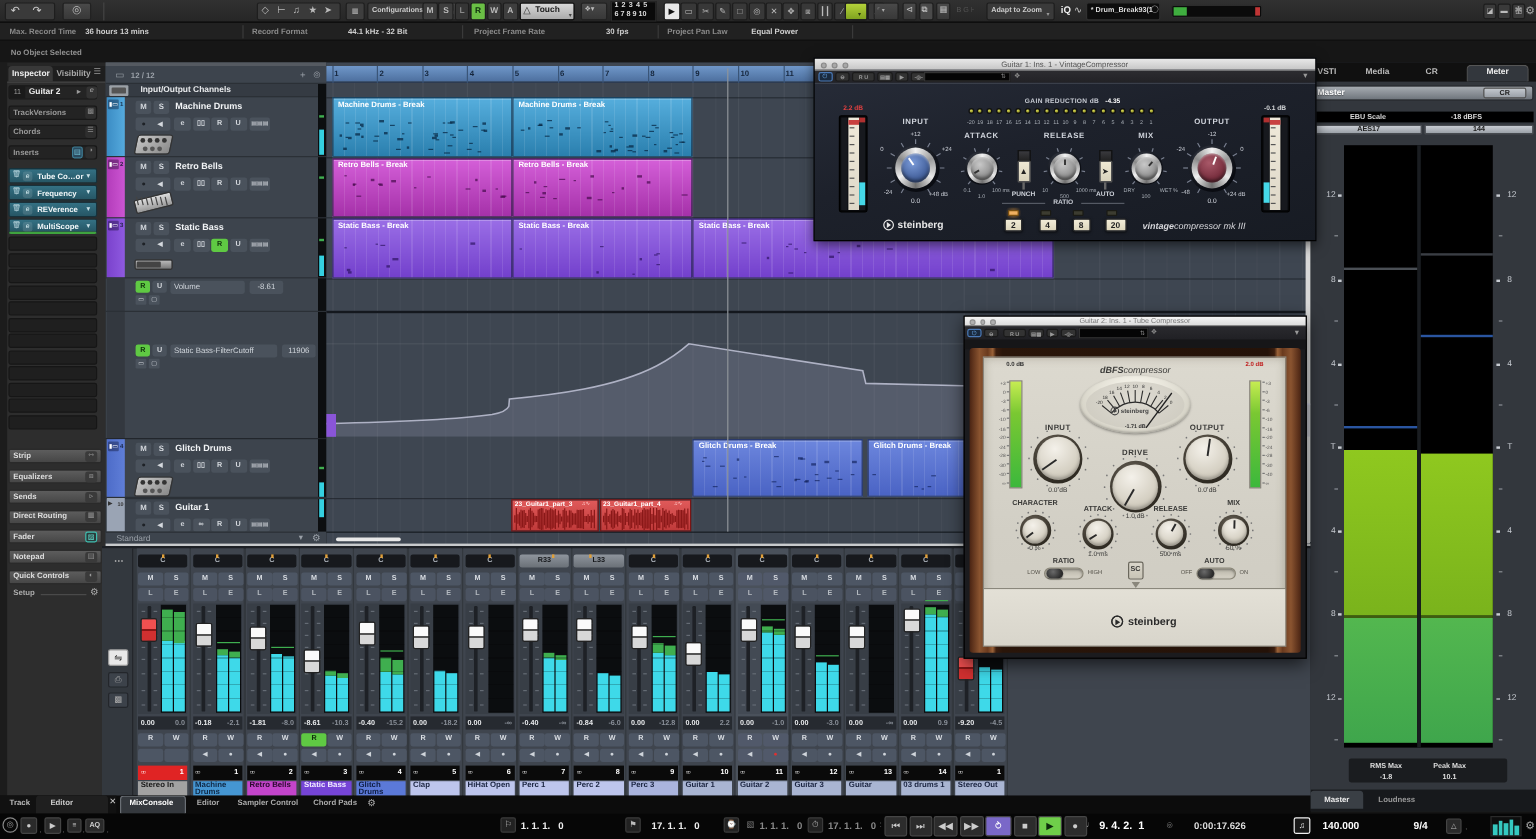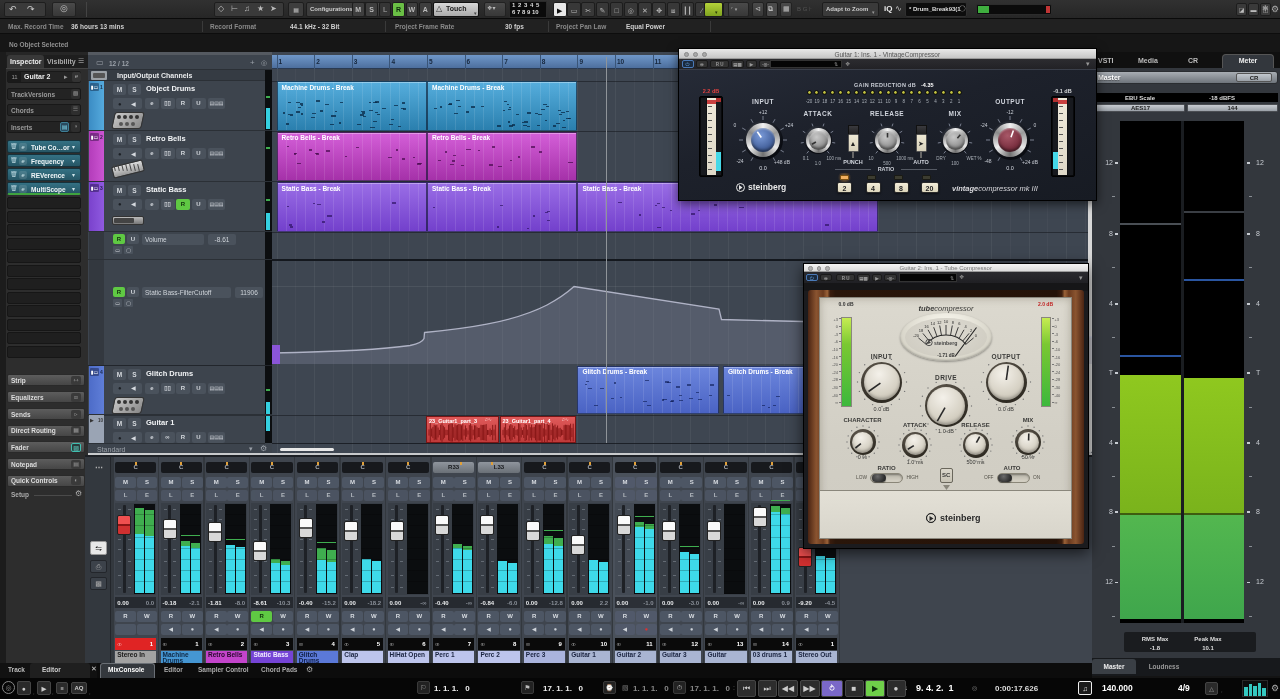--- a/index.html
+++ b/index.html
@@ -191,21 +191,21 @@
 <div style="left:266px;top:96px;width:4px;height:2px;background:#3fae4f;"></div>
 <div style="left:266px;top:147px;width:4px;height:2px;background:#3fae4f;"></div>
 <div style="left:266px;top:199px;width:4px;height:2px;background:#3fae4f;"></div>
 <div style="left:266px;top:389px;width:4px;height:2px;background:#3fae4f;"></div>
 <div style="left:88px;top:130.0px;width:184px;height:1px;background:#2b3036;"></div>
 <div style="left:88.5px;top:81px;width:15.5px;height:49.0px;background:linear-gradient(90deg,#3b8cc4,#55aadd);"></div>
 <div style="left:90px;top:83px;width:9px;height:8px;background:rgba(0,0,20,.35);border-radius:1px;color:#fff;font-size:5px;text-align:center;line-height:8px;">▮▭</div>
 <div style="left:100px;top:84px;font-size:5px;line-height:6px;color:rgba(10,20,40,.8);white-space:nowrap;font-weight:bold;">1</div>
 <div style="left:113px;top:84px;width:13px;height:11px;background:#4a525c;border-radius:2px;color:#d5d9de;font-size:6.5px;font-weight:bold;text-align:center;line-height:11px;">M</div>
 <div style="left:128px;top:84px;width:13px;height:11px;background:#4a525c;border-radius:2px;color:#d5d9de;font-size:6.5px;font-weight:bold;text-align:center;line-height:11px;">S</div>
-<div style="left:146px;top:85px;font-size:7.5px;line-height:8.5px;color:#f2f4f6;white-space:nowrap;font-weight:bold;">Object Drums</div>
+<div style="left:146px;top:85px;font-size:7.5px;line-height:8.5px;color:#f2f4f6;white-space:nowrap;font-weight:bold;">Machine Drums</div>
 <div style="left:113px;top:98px;width:29px;height:11px;background:#4a525c;border-radius:2px;"></div>
 <div style="left:118px;top:100.5px;font-size:6px;line-height:7px;color:#1d2126;white-space:nowrap;">●</div>
 <div style="left:131px;top:100.5px;font-size:6px;line-height:7px;color:#d5d9de;white-space:nowrap;">◀</div>
 <div style="left:145.0px;top:98px;width:14px;height:11px;background:#4a525c;border-radius:2px;color:#d5d9de;font-size:6px;font-weight:bold;text-align:center;line-height:11px;">e</div>
 <div style="left:160.5px;top:98px;width:14px;height:11px;background:#4a525c;border-radius:2px;color:#d5d9de;font-size:6px;font-weight:bold;text-align:center;line-height:11px;">▯▯</div>
 <div style="left:176.0px;top:98px;width:14px;height:11px;background:#4a525c;border-radius:2px;color:#d5d9de;font-size:6px;font-weight:bold;text-align:center;line-height:11px;">R</div>
 <div style="left:191.5px;top:98px;width:14px;height:11px;background:#4a525c;border-radius:2px;color:#d5d9de;font-size:6px;font-weight:bold;text-align:center;line-height:11px;">U</div>
 <div style="left:208px;top:98px;width:17px;height:11px;background:#4a525c;border-radius:2px;color:#d5d9de;font-size:5px;text-align:center;line-height:11px;">▤▤▤</div>
 <div style="left:113px;top:112px;width:30px;height:17px;background:linear-gradient(135deg,#c8c8c8,#888);border-radius:3px;transform:skewX(-12deg);border:1px solid #333;"></div>
 <div style="left:117px;top:115px;width:4px;height:4px;background:#333;border-radius:50%;"></div>
@@ -1475,21 +1475,21 @@
 <div style="left:821.0px;top:680px;width:22px;height:17px;background:#7a68c8;border:1px solid #454545;border-radius:2px;color:#fff;font-size:8px;text-align:center;line-height:16px;">⥁</div>
 <div style="left:844.5px;top:680px;width:19px;height:17px;background:#2c2c2c;border:1px solid #454545;border-radius:2px;color:#ccc;font-size:8px;text-align:center;line-height:16px;">■</div>
 <div style="left:865.0px;top:680px;width:20px;height:17px;background:#6fcf4a;border:1px solid #454545;border-radius:2px;color:#0c2a0c;font-size:8px;text-align:center;line-height:16px;">▶</div>
 <div style="left:886.5px;top:680px;width:19px;height:17px;background:#2c2c2c;border:1px solid #454545;border-radius:2px;color:#ccc;font-size:8px;text-align:center;line-height:16px;">●</div>
 <div style="left:905px;top:684px;font-size:7px;line-height:8px;color:#999;white-space:nowrap;">♩</div>
 <div style="left:916px;top:683px;font-size:9px;line-height:10px;color:#fff;white-space:nowrap;font-weight:bold;">9. 4. 2.&nbsp; 1</div>
 <div style="left:972px;top:684.5px;font-size:6px;line-height:7px;color:#888;white-space:nowrap;">◎</div>
 <div style="left:995px;top:684px;font-size:8px;line-height:9px;color:#ddd;white-space:nowrap;font-weight:bold;">0:00:17.626</div>
 <div style="left:1078px;top:681px;width:14px;height:14px;background:#1a1a1a;border:1px solid #eee;border-radius:2px;color:#eee;font-size:7px;text-align:center;line-height:13px;">♫</div>
 <div style="left:1102px;top:683.5px;font-size:8.5px;line-height:9.5px;color:#fff;white-space:nowrap;font-weight:bold;">140.000</div>
-<div style="left:1178px;top:683.5px;font-size:8.5px;line-height:9.5px;color:#fff;white-space:nowrap;font-weight:bold;">4/9</div>
+<div style="left:1178px;top:683.5px;font-size:8.5px;line-height:9.5px;color:#fff;white-space:nowrap;font-weight:bold;">9/4</div>
 <div style="left:1205px;top:682px;width:13px;height:13px;background:#2a2a2a;border:1px solid #444;border-radius:2px;color:#bbb;font-size:6px;text-align:center;line-height:12px;">△</div>
 <div style="left:1221px;top:687px;font-size:6px;line-height:7px;color:#666;white-space:nowrap;">,</div>
 <div style="left:1242px;top:680px;width:26px;height:17px;background:#0d0d0d;border:1px solid #2a2a2a;"></div>
 <div style="left:1244.0px;top:687px;width:3.5px;height:9px;background:#35c8c0;"></div>
 <div style="left:1248.5px;top:684px;width:3.5px;height:12px;background:#35c8c0;"></div>
 <div style="left:1253.0px;top:686px;width:3.5px;height:10px;background:#35c8c0;"></div>
 <div style="left:1257.5px;top:683px;width:3.5px;height:13px;background:#35c8c0;"></div>
 <div style="left:1262.0px;top:688px;width:3.5px;height:8px;background:#35c8c0;"></div>
 <div style="left:1271px;top:683px;font-size:9px;line-height:10px;color:#aaa;white-space:nowrap;">⚙</div>
 <div style="left:678px;top:48px;width:418.5px;height:153px;background:#20242e;border:1px solid #000;box-shadow:0 3px 10px rgba(0,0,0,.6);z-index:5;"></div>
@@ -1739,21 +1739,21 @@
 <div style="left:857px;top:273.5px;width:13px;height:7.5px;background:#333;border:1px solid #1a1a1a;border-radius:2px;color:#999;font-size:4.5px;text-align:center;line-height:7px;font-weight:bold;z-index:10;">▤▩</div>
 <div style="left:872px;top:273.5px;width:10px;height:7.5px;background:#333;border:1px solid #1a1a1a;border-radius:2px;color:#999;font-size:4.5px;text-align:center;line-height:7px;font-weight:bold;z-index:10;">▶</div>
 <div style="left:884px;top:273.5px;width:13px;height:7.5px;background:#333;border:1px solid #1a1a1a;border-radius:2px;color:#999;font-size:4.5px;text-align:center;line-height:7px;font-weight:bold;z-index:10;">-◎-</div>
 <div style="left:899px;top:273px;width:58px;height:8.5px;background:#050505;border:1px solid #333;z-index:10;"></div>
 <div style="left:950px;top:274.5px;font-size:5px;line-height:6px;color:#888;white-space:nowrap;z-index:10;">⇅</div>
 <div style="left:959px;top:274px;font-size:6px;line-height:7px;color:#888;white-space:nowrap;z-index:10;">❖</div>
 <div style="left:1079px;top:273.5px;font-size:7px;line-height:8px;color:#999;white-space:nowrap;z-index:10;">▾</div>
 <div style="left:803.5px;top:282.5px;width:284.5px;height:8px;background:#161618;z-index:10;"></div>
 <div style="left:808px;top:289.5px;width:275.5px;height:254px;background:linear-gradient(90deg,#4a2413 0%,#8a5430 3%,#6a3a1e 5.5%,#9a6238 7%,#3a1d0e 8%,#2a160a 10%,#241208 90%,#3a1d0e 92%,#9a6238 93%,#6a3a1e 94.5%,#8a5430 97%,#4a2413 100%);border-radius:3px;z-index:10;"></div>
 <div style="left:819px;top:296.5px;width:253px;height:242px;background:linear-gradient(#dcd9cf,#d2cfc5 60%,#cfccc2);border:1px solid #8a877d;box-shadow:inset 0 0 8px rgba(90,80,60,.35);z-index:10;"></div>
-<div style="left:902px;top:303.5px;width:88px;text-align:center;font-size:7.5px;font-style:italic;color:#3a3a38;z-index:10;"><b>tube</b>compressor</div>
+<div style="left:902px;top:303.5px;width:88px;text-align:center;font-size:7.5px;font-style:italic;color:#3a3a38;z-index:10;"><b>dBFS</b>compressor</div>
 <div style="left:841px;top:317px;width:10.5px;height:90px;background:#b8b5ab;border:1px solid #8a877d;box-shadow:inset 0 1px 3px rgba(0,0,0,.4);z-index:10;"></div>
 <div style="left:842px;top:318px;width:8.5px;height:88px;background:linear-gradient(#c6ec52 0%,#7ac832 30%,#3cb83c 100%);z-index:10;"></div>
 <div style="left:827px;top:316.5px;width:11px;text-align:right;font-size:4px;color:#555;z-index:10;line-height:5px;">+3</div>
 <div style="left:838.5px;top:318.0px;width:2px;height:0.8px;background:#777;z-index:10;"></div>
 <div style="left:827px;top:324.1px;width:11px;text-align:right;font-size:4px;color:#555;z-index:10;line-height:5px;">0</div>
 <div style="left:838.5px;top:325.6px;width:2px;height:0.8px;background:#777;z-index:10;"></div>
 <div style="left:827px;top:331.7px;width:11px;text-align:right;font-size:4px;color:#555;z-index:10;line-height:5px;">-3</div>
 <div style="left:838.5px;top:333.2px;width:2px;height:0.8px;background:#777;z-index:10;"></div>
 <div style="left:827px;top:339.3px;width:11px;text-align:right;font-size:4px;color:#555;z-index:10;line-height:5px;">-6</div>
 <div style="left:838.5px;top:340.8px;width:2px;height:0.8px;background:#777;z-index:10;"></div>

